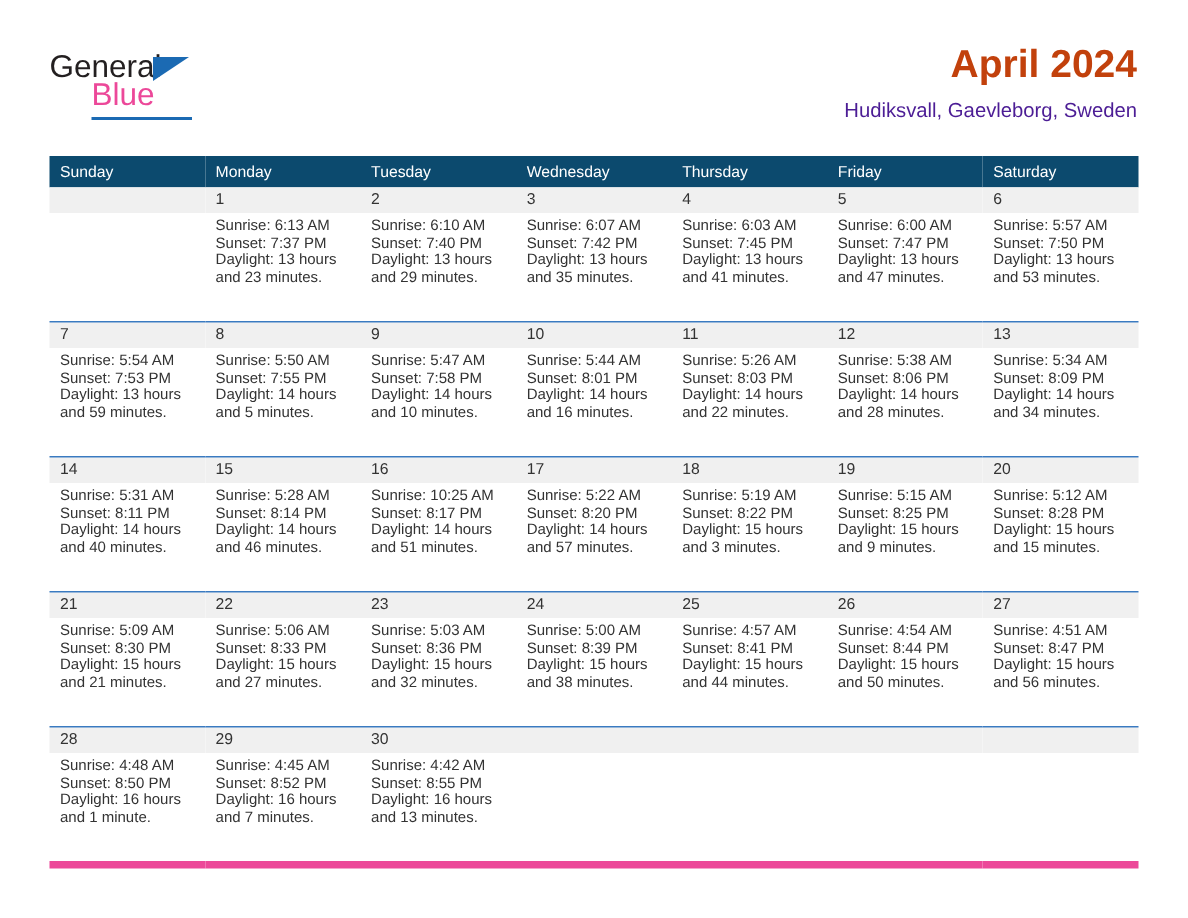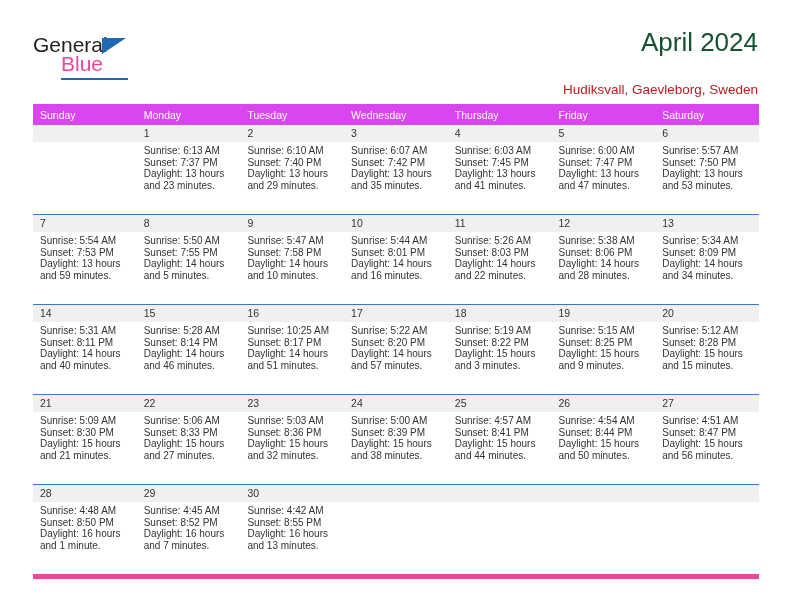--- a/index.html
+++ b/index.html
@@ -71,45 +71,45 @@
   }
 
   .title-block {
     position: absolute;
     right: 34px;
     top: 26px;
     text-align: right;
   }
   .cal-title {
     font-size: 26px;
-    color: #14532d;
-    font-weight: normal;
+    color: #c2410c;
+    font-weight: bold;
     line-height: 32px;
     white-space: nowrap;
   }
   .cal-subtitle {
     font-size: 13.5px;
-    color: #b91c1c;
+    color: #4c1d95;
     line-height: 20px;
-    margin-top: 22px;
+    margin-top: 6px;
     white-space: nowrap;
   }
 
   
   .calendar {
     position: absolute;
     left: 33px;
     top: 104px;
     width: 726px;
     border-collapse: collapse;
     table-layout: fixed;
   }
 
   .calendar th {
-    background: #d946ef;
+    background: #0c4a6e;
     color: #ffffff;
     font-size: 10.5px;
     font-weight: normal;
     text-align: left;
     padding: 4px 0 4px 7px;
     height: 13px;
     border: none;
   }
 
   .calendar td {

